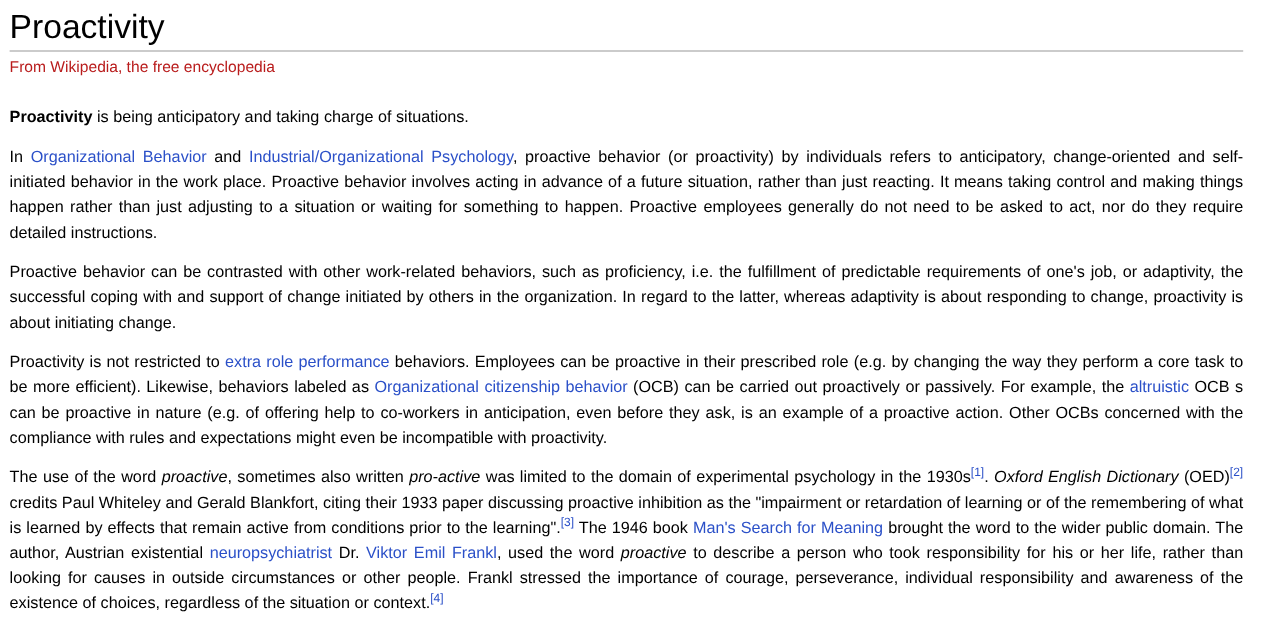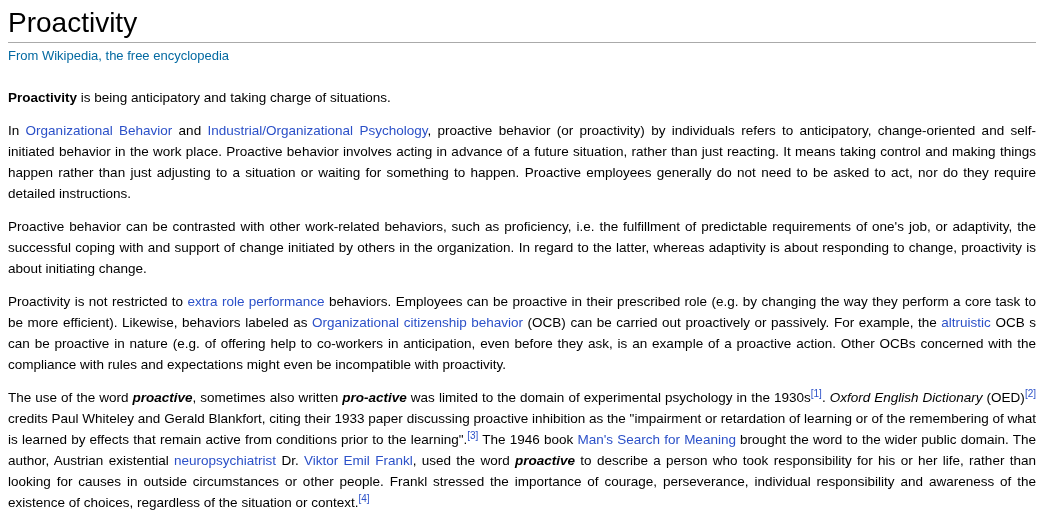--- a/index.html
+++ b/index.html
@@ -12,31 +12,31 @@
     font-size: 13.5px;
   }
   .content { padding: 0 24px 0 8px; }
   h1.page-title {
     font-size: 28px; font-weight: normal; letter-spacing: 0;
     margin: 7px 0 0 0; padding: 0 0 3px 0;
     border-bottom: 1px solid var(--rule);
     line-height: 1.15;
   }
   .subtitle {
-    font-size: 13px; margin: 5px 0 24px 0; color: #0369a1;
+    font-size: 13px; margin: 5px 0 24px 0; color: #b91c1c;
   }
   .article p {
     margin: 10px 0 12px 0;
     line-height: 21px;
     text-align: justify;
   }
   .article p:first-child { margin-top: 0; }
   a { color: var(--link); text-decoration: none; cursor: pointer; }
   i.it, a.it { }
-  b.bi { font-weight: bold; font-style: italic; }
+  b.bi { font-weight: normal; font-style: italic; }
   sup.ref { font-size: 10px; line-height: 0; vertical-align: super; }
 </style>
 </head>
 <body>
 
 <div class="content">
   <h1 class="page-title">Proactivity</h1>
   <div class="subtitle">From Wikipedia, the free encyclopedia</div>
   <div class="article" id="article">
       <p><b>Proactivity</b> is being anticipatory and taking charge of situations.</p>

